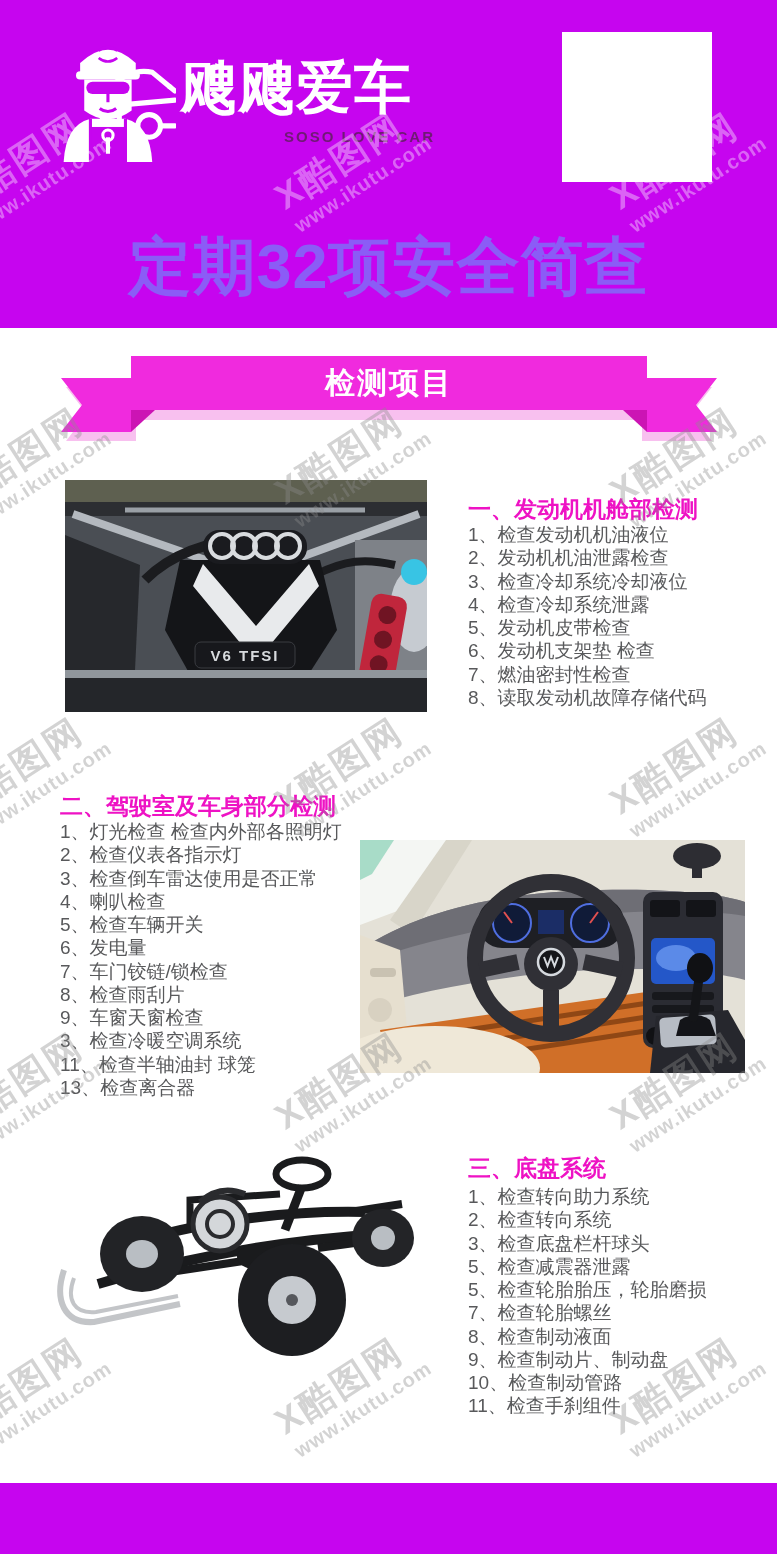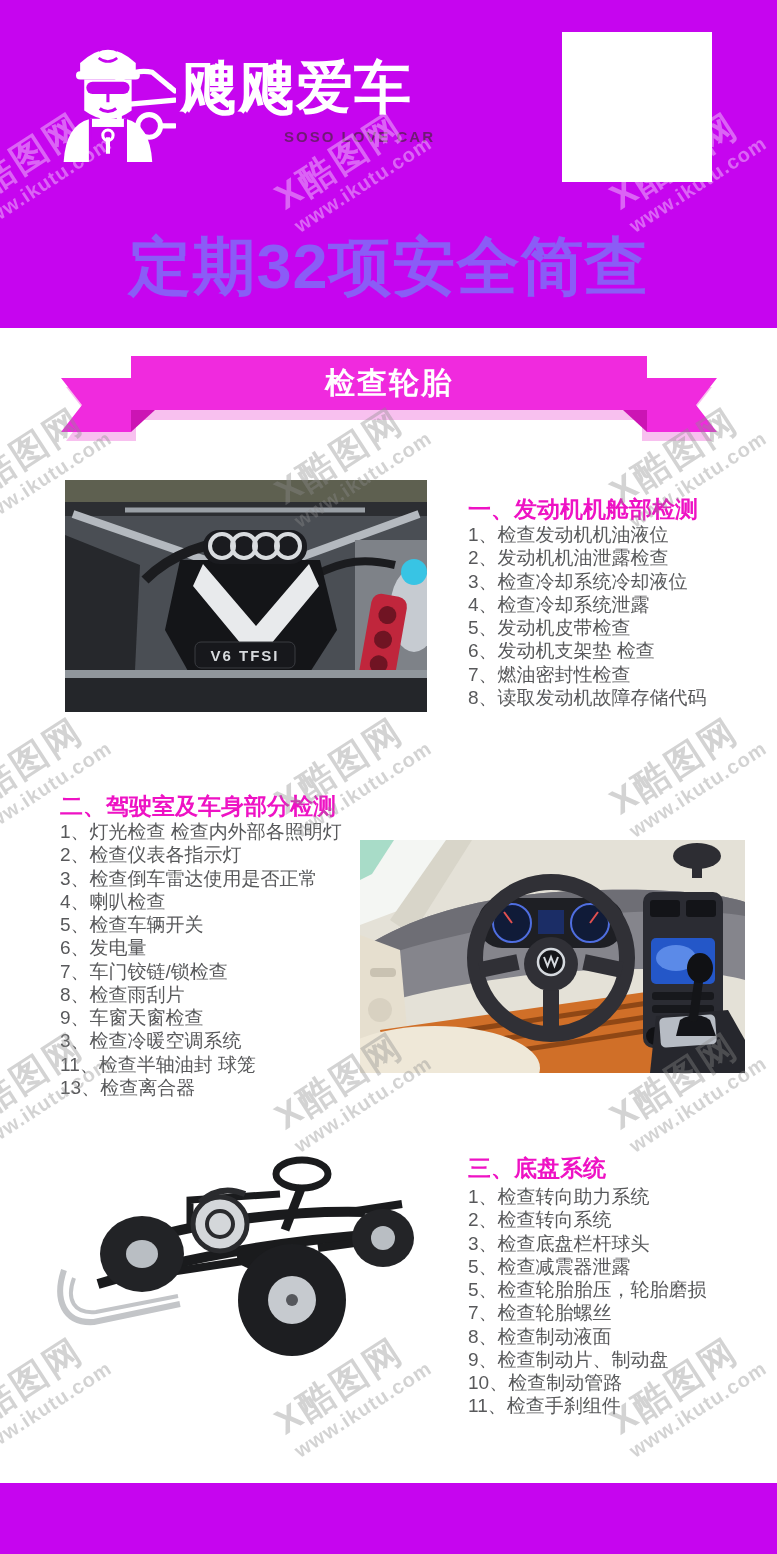--- a/index.html
+++ b/index.html
@@ -88,21 +88,21 @@
 
   <div class="main-title">定期32项安全简查</div>
 
   <div class="rb-shadow"></div>
   <div class="rb-tail-sh l"></div>
   <div class="rb-tail-sh r"></div>
   <div class="rb-tail l"></div>
   <div class="rb-tail r"></div>
   <div class="rb-fold l"></div>
   <div class="rb-fold r"></div>
-  <div class="rb-band">检查轮胎</div>
+  <div class="rb-band">检测项目</div>
 
   <svg id="photo-engine" class="photo" viewBox="0 0 362 232">
     <rect width="362" height="232" fill="#4a4e54"></rect>
     <rect width="362" height="26" fill="#5e6050"></rect>
     <rect y="22" width="362" height="14" fill="#2c2e32"></rect>
     <path d="M60 30 L300 30" stroke="#9aa0a6" stroke-width="5"></path>
     <path d="M8 34 L175 92" stroke="#b4b9bf" stroke-width="8"></path>
     <path d="M354 34 L195 92" stroke="#b4b9bf" stroke-width="8"></path>
     <path d="M0 55 L75 85 L68 232 L0 232 Z" fill="#26282c"></path>
     <rect x="290" y="60" width="72" height="150" fill="#7e8288"></rect>

